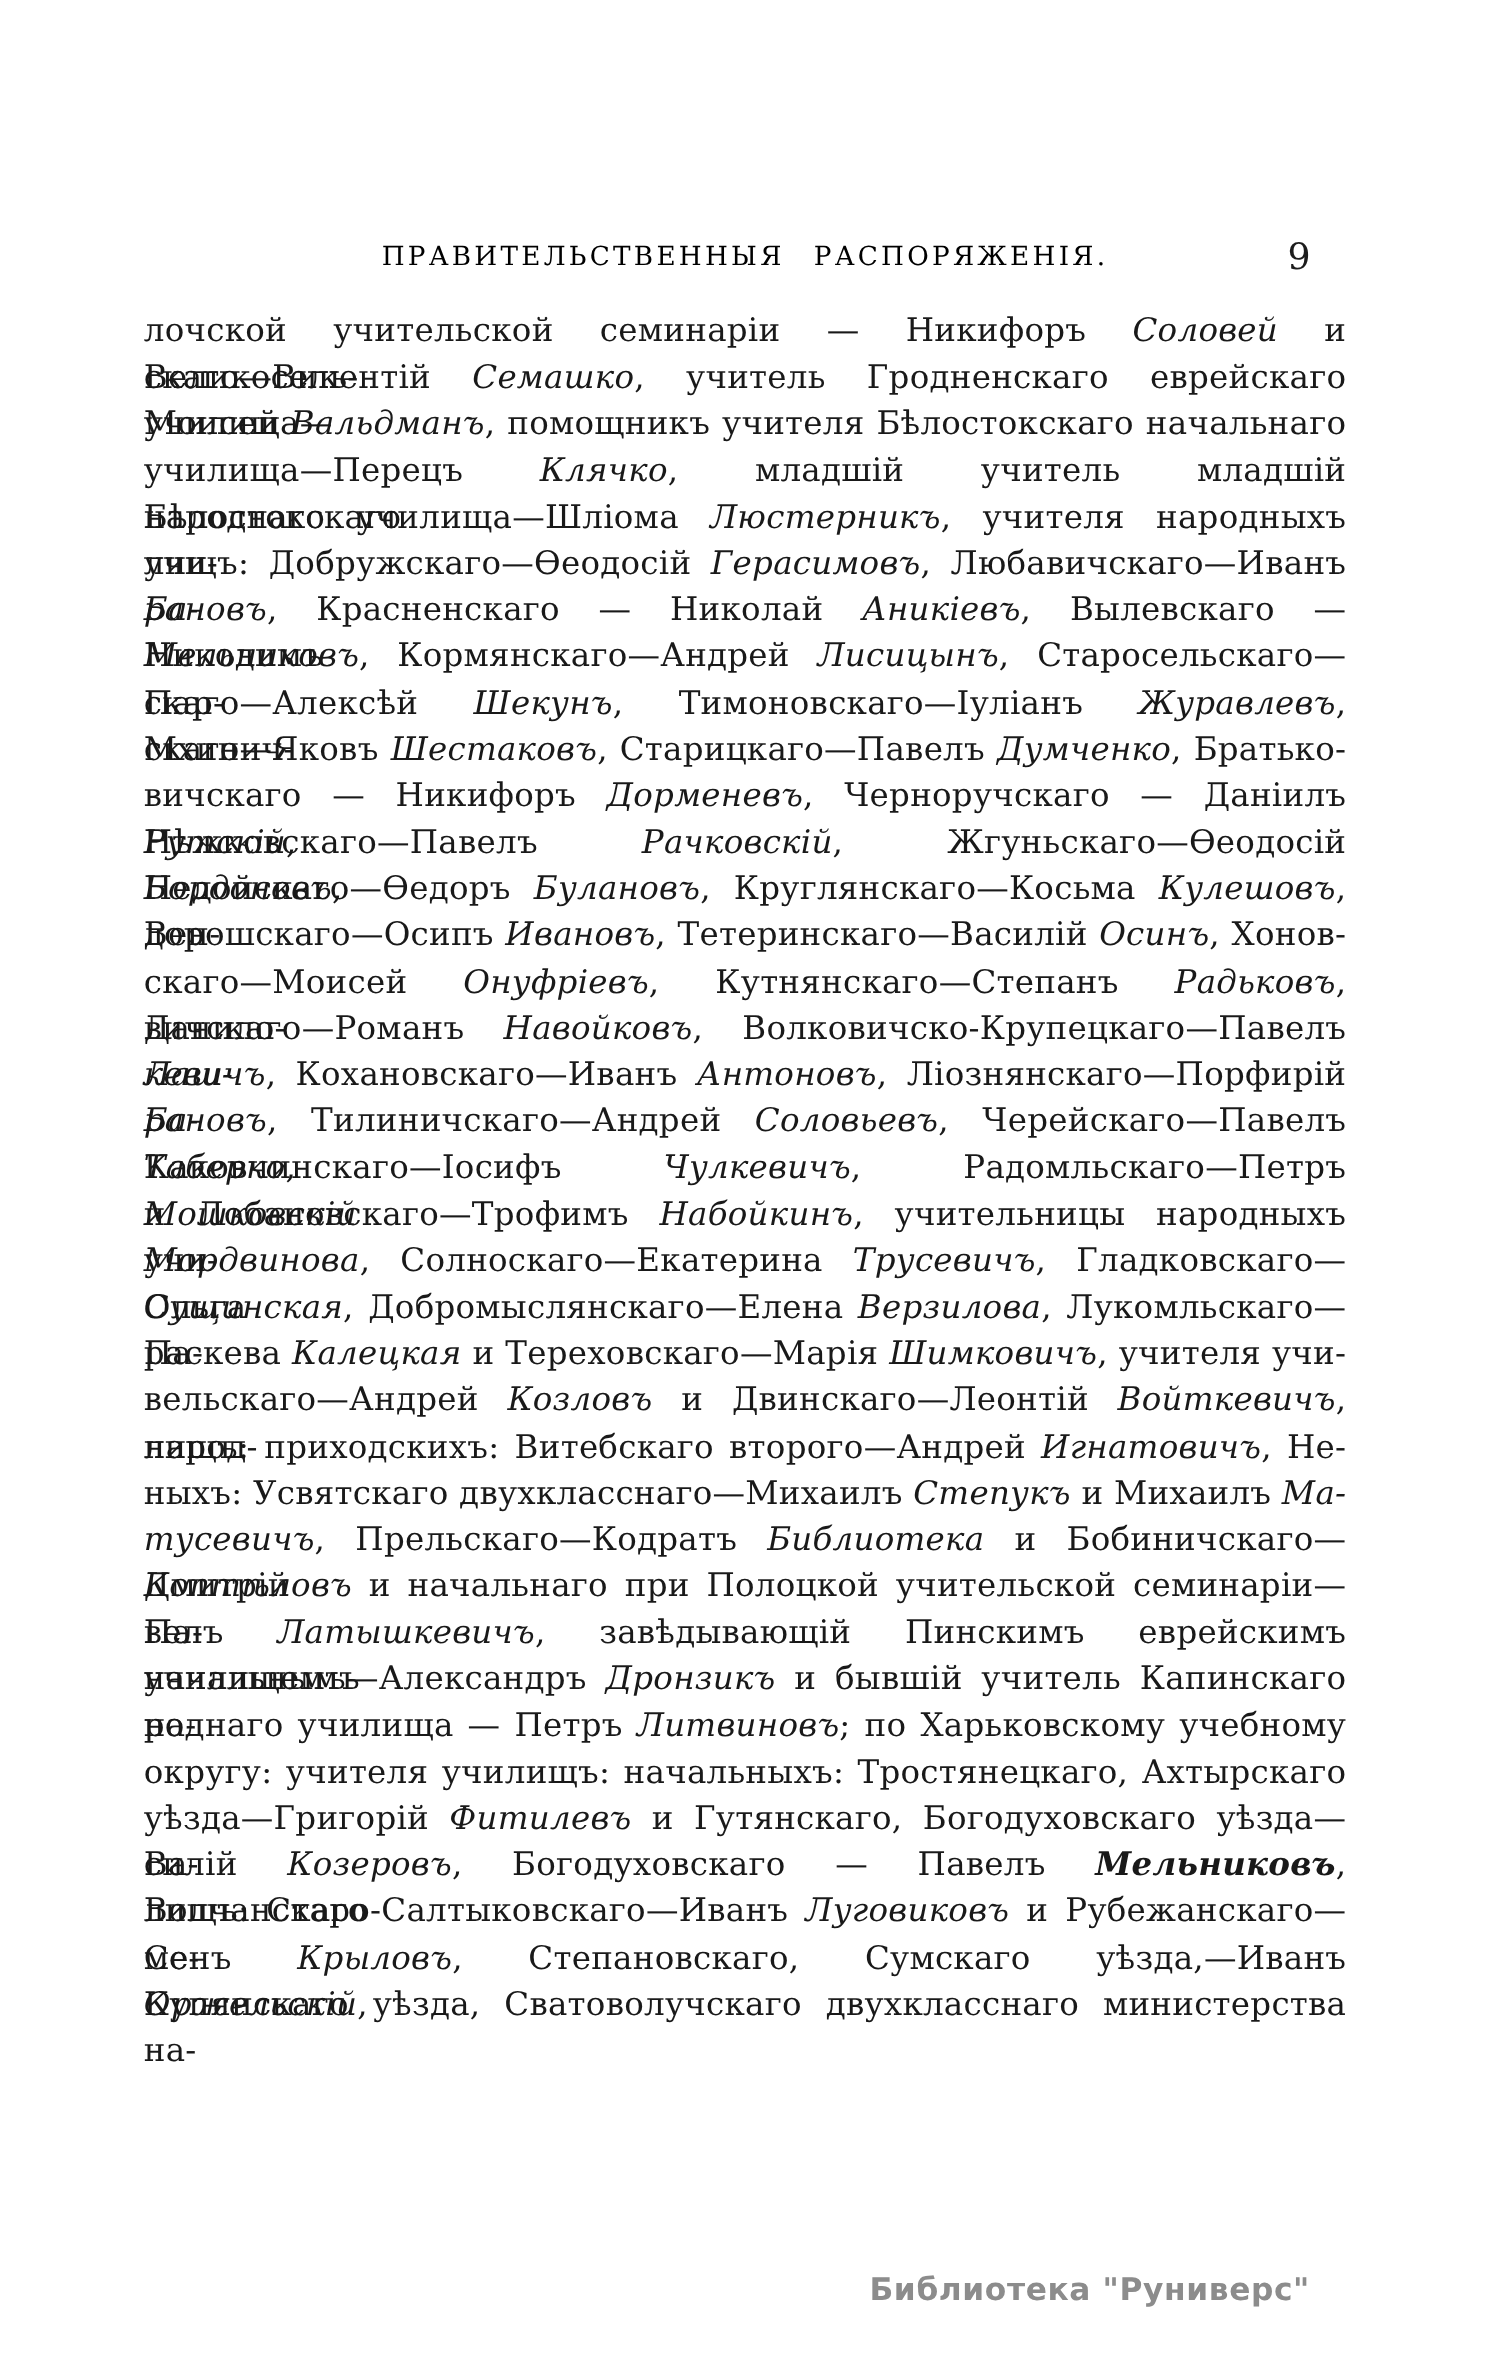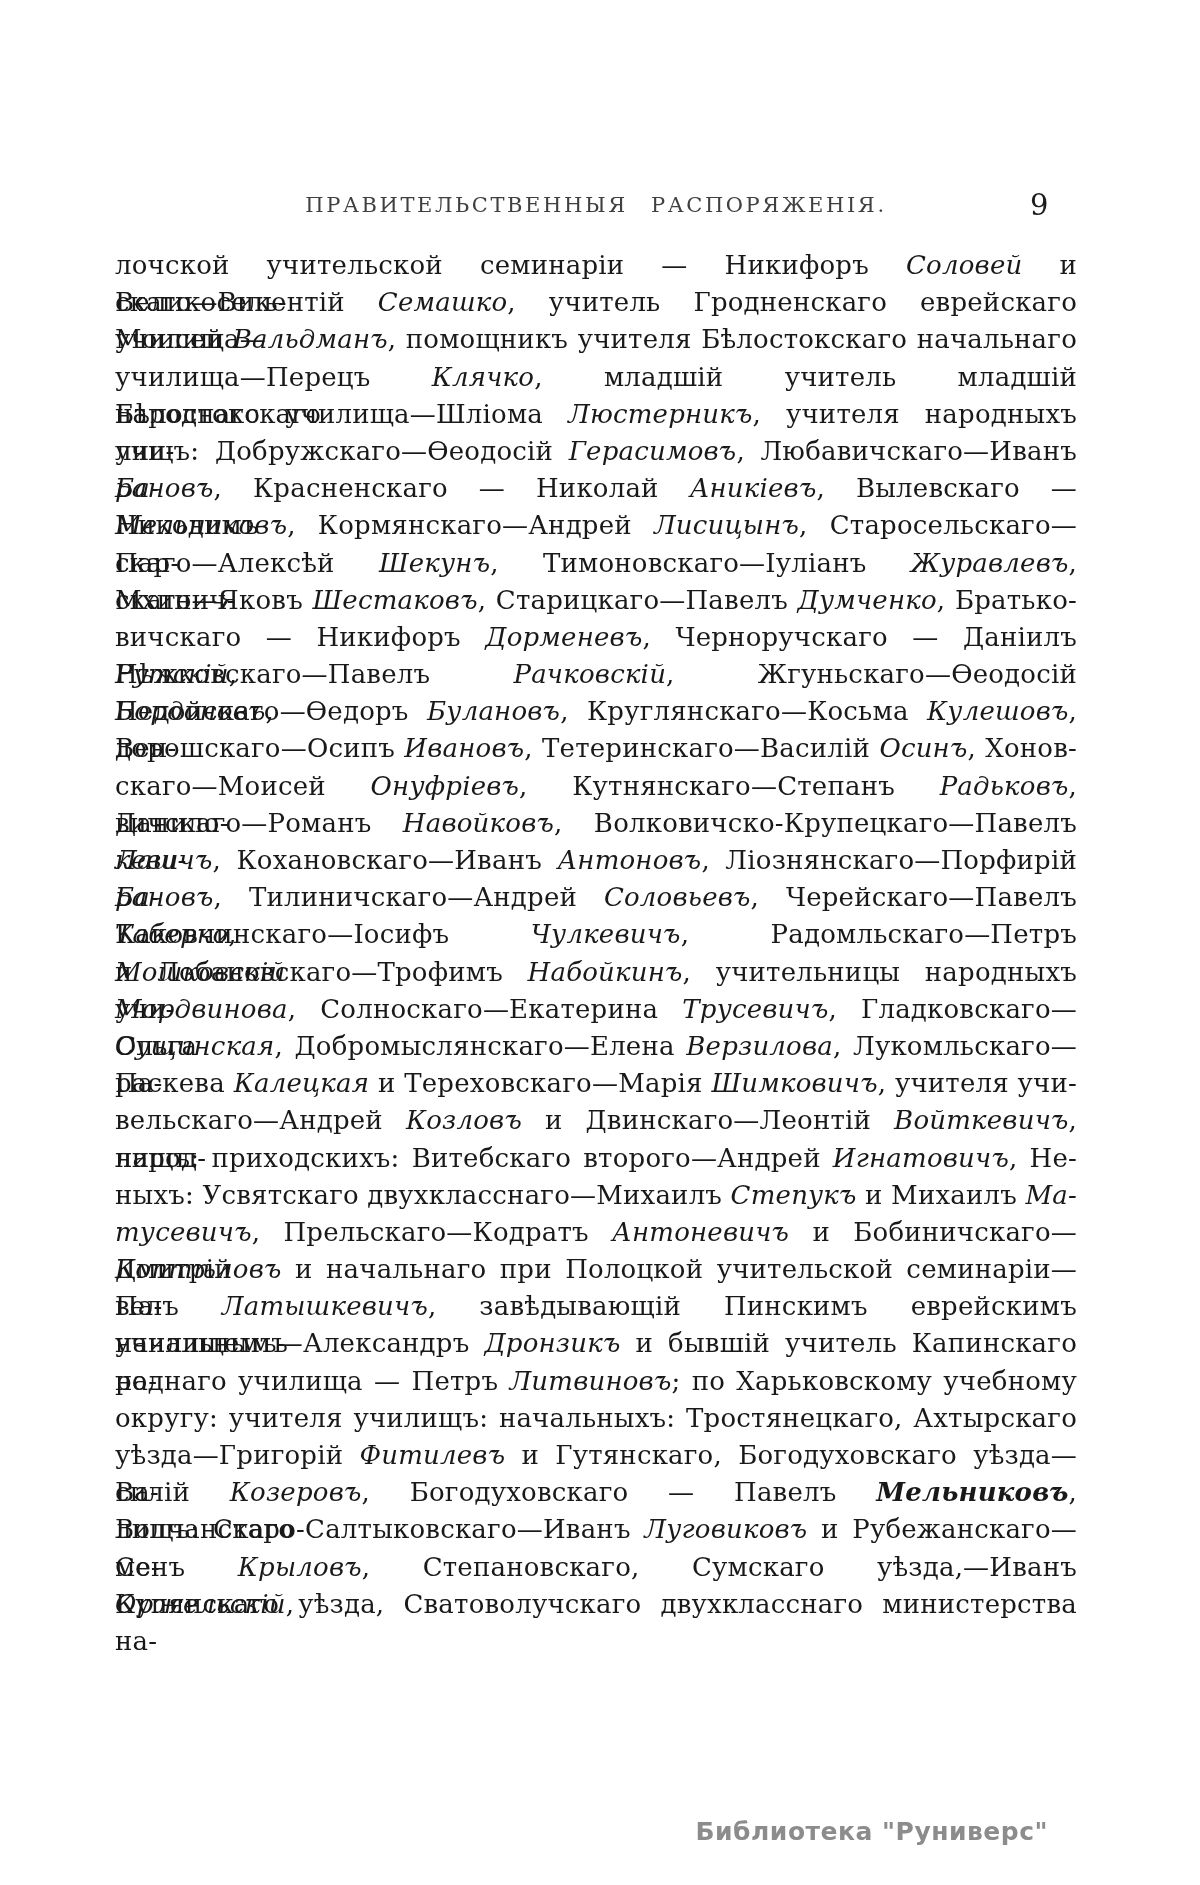--- a/index.html
+++ b/index.html
@@ -15,21 +15,21 @@
   .header-title {
     position: absolute;
     left: 115px;
     top: 193px;
     width: 962px;
     text-align: center;
     font-size: 21px;
     letter-spacing: 2.6px;
     word-spacing: 14px;
     white-space: nowrap;
-    color: #404040;
+    color: #000000;
   }
   .page-number {
     position: absolute;
     left: 1030px;
     top: 188px;
     font-size: 29px;
     color: #1c1c1c;
   }
   .body-text {
     position: absolute;
@@ -85,21 +85,21 @@
       <div class="line"><span class="it">кевичъ</span><span>, Кохановскаго—Иванъ </span><span class="it">Антоновъ</span><span>, Ліознянскаго—Порфирій </span><span class="it">Ба-</span></div>
       <div class="line"><span class="it">рановъ</span><span>, Тилиничскаго—Андрей </span><span class="it">Соловьевъ</span><span>, Черейскаго—Павелъ </span><span class="it">Таберко</span><span>,</span></div>
       <div class="line"><span>Каковчинскаго—Іосифъ </span><span class="it">Чулкевичъ</span><span>, Радомльскаго—Петръ </span><span class="it">Мошковскій</span></div>
       <div class="line"><span>и Лобановскаго—Трофимъ </span><span class="it">Набойкинъ</span><span>, учительницы народныхъ учи-</span></div>
       <div class="line"><span class="it">Мордвинова</span><span>, Солноскаго—Екатерина </span><span class="it">Трусевичъ</span><span>, Гладковскаго—Ольга</span></div>
       <div class="line"><span class="it">Сущинская</span><span>, Добромыслянскаго—Елена </span><span class="it">Верзилова</span><span>, Лукомльскаго—Па-</span></div>
       <div class="line"><span>раскева </span><span class="it">Калецкая</span><span> и Тереховскаго—Марія </span><span class="it">Шимковичъ</span><span>, учителя учи-</span></div>
       <div class="line"><span>вельскаго—Андрей </span><span class="it">Козловъ</span><span> и Двинскаго—Леонтій </span><span class="it">Войткевичъ</span><span>, народ-</span></div>
       <div class="line"><span>лищъ: приходскихъ: Витебскаго второго—Андрей </span><span class="it">Игнатовичъ</span><span>, Не-</span></div>
       <div class="line"><span>ныхъ: Усвятскаго двухкласснаго—Михаилъ </span><span class="it">Степукъ</span><span> и Михаилъ </span><span class="it">Ма-</span></div>
-      <div class="line"><span class="it">тусевичъ</span><span>, Прельскаго—Кодратъ </span><span class="it">Антоневичъ</span><span> и Бобиничскаго—Дмитрій</span></div>
+      <div class="line"><span class="it">тусевичъ</span><span>, Прельскаго—Кодратъ </span><span class="it">Библиотека</span><span> и Бобиничскаго—Дмитрій</span></div>
       <div class="line"><span class="it">Коптѣловъ</span><span> и начальнаго при Полоцкой учительской семинаріи—Па-</span></div>
       <div class="line"><span>велъ </span><span class="it">Латышкевичъ</span><span>, завѣдывающій Пинскимъ еврейскимъ начальнымъ</span></div>
       <div class="line"><span>училищемъ—Александръ </span><span class="it">Дронзикъ</span><span> и бывшій учитель Капинскаго на-</span></div>
       <div class="line"><span>роднаго училища — Петръ </span><span class="it">Литвиновъ</span><span>; по Харьковскому учебному</span></div>
       <div class="line"><span>округу: учителя училищъ: начальныхъ: Тростянецкаго, Ахтырскаго</span></div>
       <div class="line"><span>уѣзда—Григорій </span><span class="it">Фитилевъ</span><span> и Гутянскаго, Богодуховскаго уѣзда—Ва-</span></div>
       <div class="line"><span>силій </span><span class="it">Козеровъ</span><span>, Богодуховскаго — Павелъ </span><span class="it bd">Мельниковъ</span><span>, Волчанскаго</span></div>
       <div class="line"><span>лищъ: Старо-Салтыковскаго—Иванъ </span><span class="it">Луговиковъ</span><span> и Рубежанскаго—Се-</span></div>
       <div class="line"><span>менъ </span><span class="it">Крыловъ</span><span>, Степановскаго, Сумскаго уѣзда,—Иванъ </span><span class="it">Оржельскій</span><span>,</span></div>
       <div class="line"><span>Купянскаго уѣзда, Сватоволучскаго двухкласснаго министерства на-</span></div>

